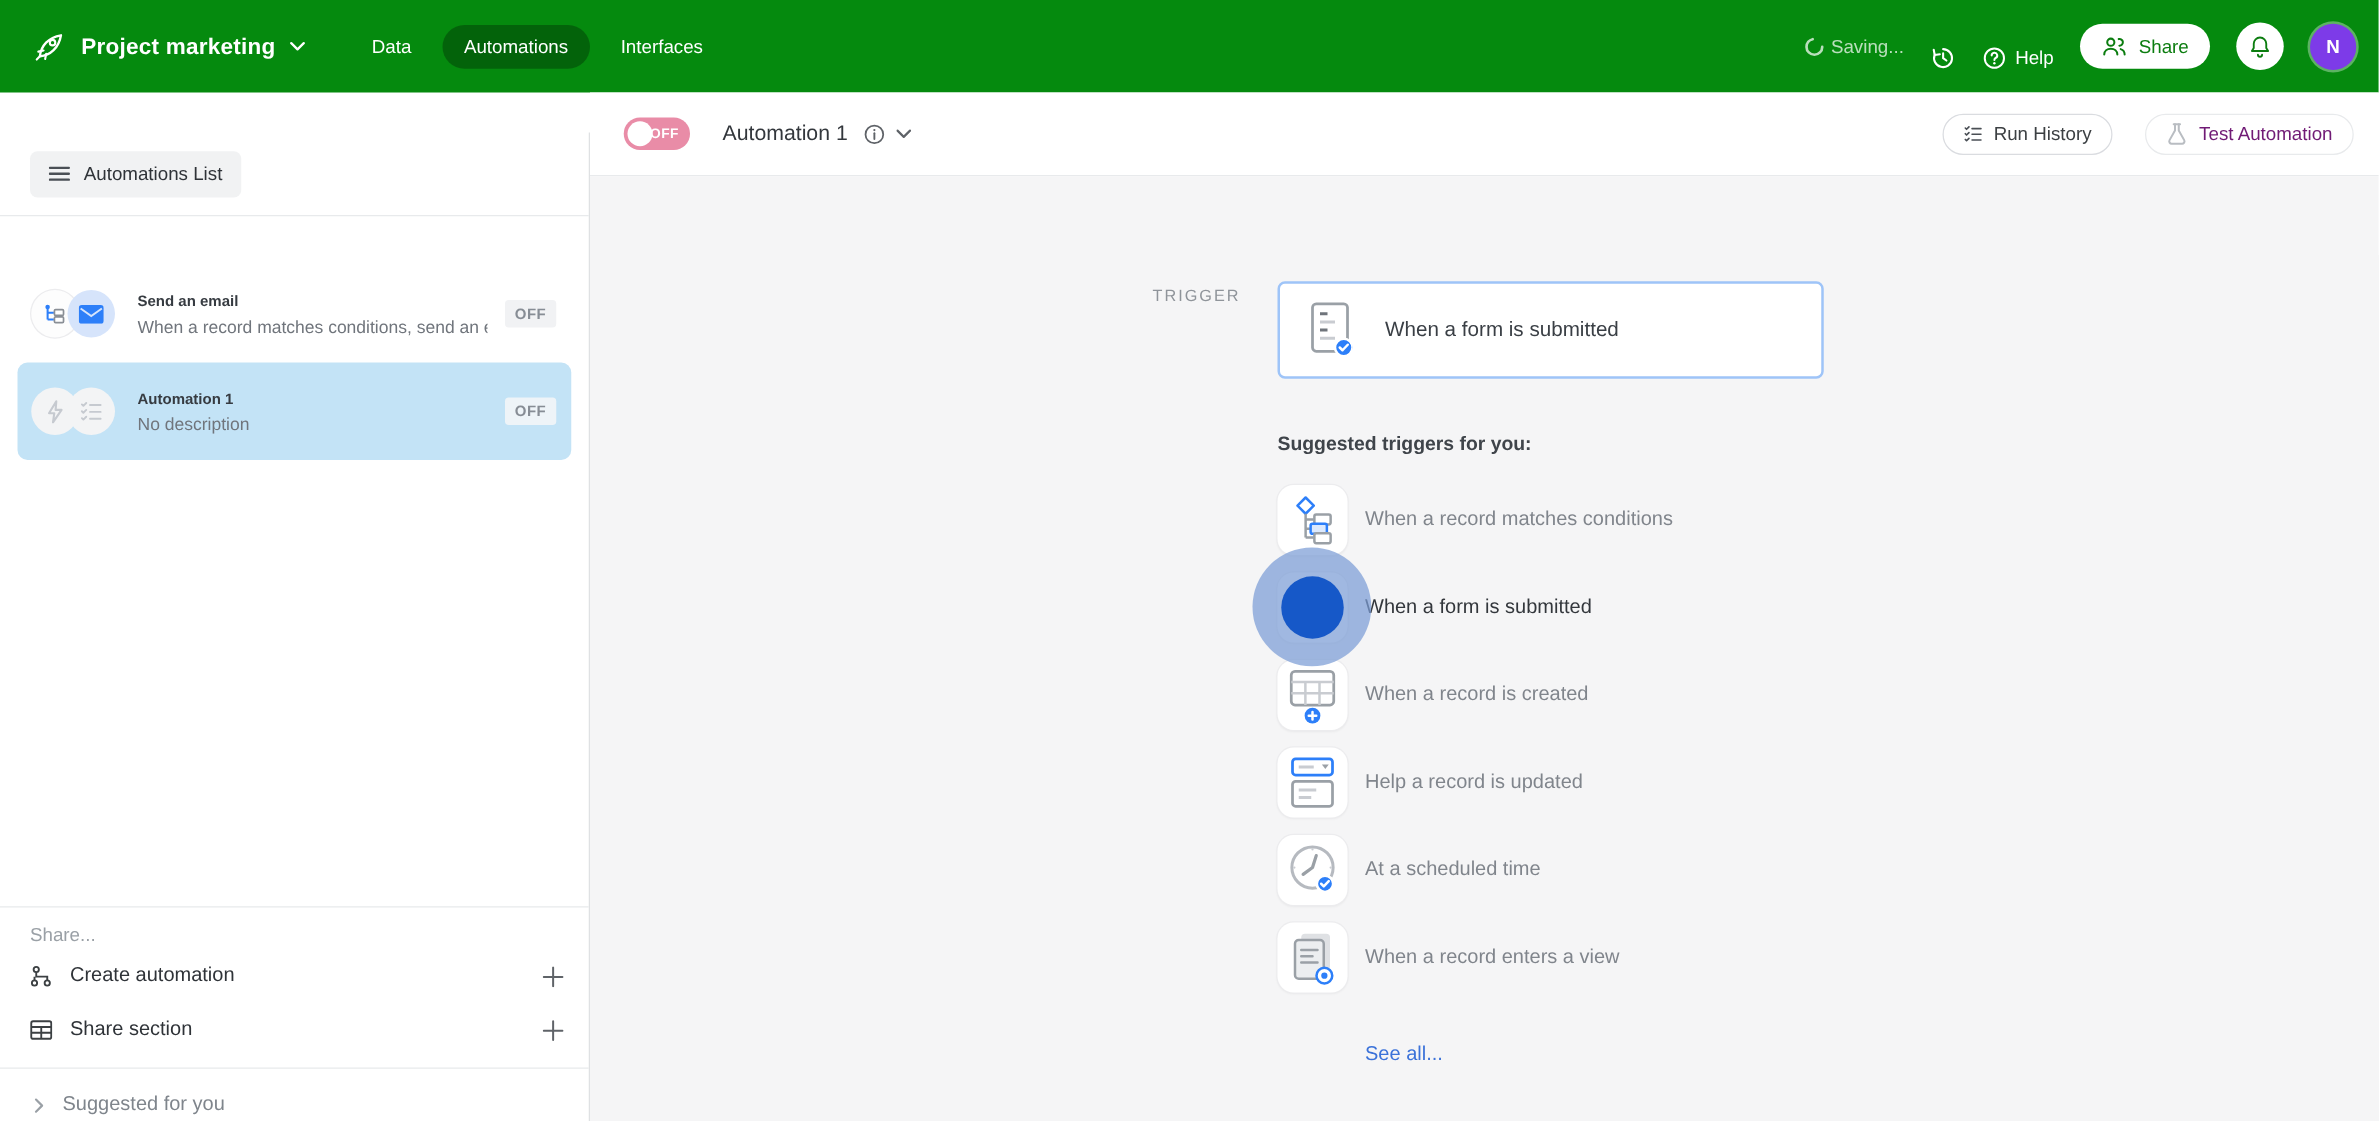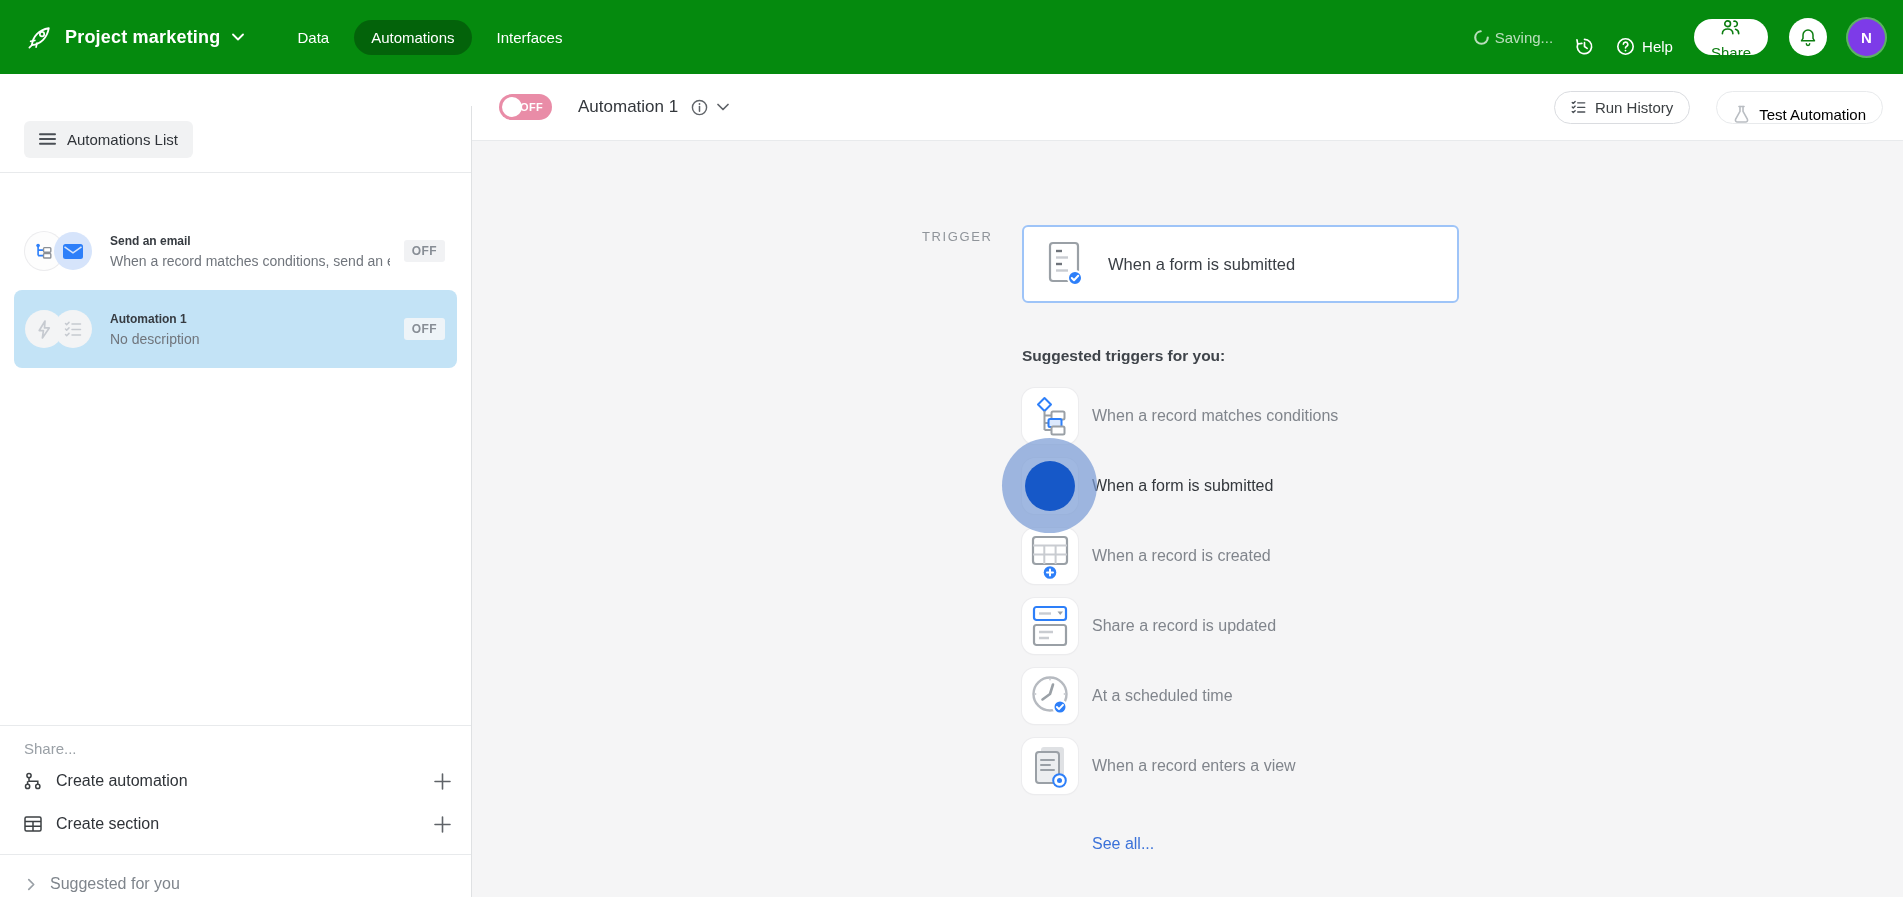--- a/index.html
+++ b/index.html
@@ -8,21 +8,21 @@
   
   .topbar { height:74px; background:#058a0e; display:flex; align-items:center; color:#fff; padding:0 16px 0 26px; }
   .brand { display:flex; align-items:center; gap:12px; cursor:pointer; }
   .app-title { font-size:18px; font-weight:bold; letter-spacing:0.2px; }
   .tabs { display:flex; align-items:center; margin-left:36px; gap:8px;justify-content:flex-end; }
   .tab { font-size:15px; padding:9px 17px; border-radius:19px; color:#fff; cursor:pointer; }
   .tab.active { background:rgba(0,0,0,0.28); }
   .topbar-right { margin-left:auto; display:flex; align-items:center; gap:21px; padding-right:2px; }
   .saving { display:flex; align-items:center; gap:5px; color:rgba(255,255,255,0.72); font-size:15px; }
   .history-btn, .help-btn { display:flex; align-items:center; gap:7px; font-size:15px; cursor:pointer;margin-top:18px; }
-  .share-btn { background:#fff; color:#0c7d10; height:36px; border-radius:18px; display:flex; align-items:center; gap:9px; padding:0 17px; font-size:15px; font-weight:500; border:none; cursor:pointer;flex-direction:column; }
+  .share-btn { background:#fff; color:#0c7d10; height:36px; border-radius:18px; display:flex; align-items:center; gap:9px; padding:0 17px; font-size:15px; font-weight:500; border:none; cursor:pointer; }
   .bell-btn { width:38px; height:38px; border-radius:50%; background:#fff; display:flex; align-items:center; justify-content:center; border:none; cursor:pointer; }
   .avatar { width:37px; height:37px; border-radius:50%; background:#7d3be8; display:flex; align-items:center; justify-content:center; font-size:15px; font-weight:bold; color:#fff; box-shadow:0 0 0 2px rgba(255,255,255,0.35); cursor:pointer; }
 
   
   .content { display:flex; height:839px; }
 
   
   .sidebar { width:472px; flex:0 0 472px; border-right:1px solid #dfe1e3; background:#fff; display:flex; flex-direction:column;margin-top:32px; }
   .sidebar-header { height:67px; flex:0 0 67px; border-bottom:1px solid #e8eaec; display:flex; align-items:center; padding-left:24px; }
   .automations-list-btn { display:flex; align-items:center; gap:11px; background:#f1f2f3; border:none; border-radius:6px; padding:10px 15px; font-size:15px; color:#2f3338; cursor:pointer; font-family:inherit; }
@@ -50,21 +50,21 @@
   .main { flex:1 1 auto; display:flex; flex-direction:column; min-width:0; }
   .main-header { height:67px; flex:0 0 67px; background:#fff; border-bottom:1px solid #e8eaec; display:flex; align-items:center; padding:0 20px 0 27px; }
   .toggle { width:53px; height:26px; border-radius:13px; background:#e98ca7; position:relative; display:flex; align-items:center; justify-content:flex-end; padding-right:9px; cursor:pointer; border:none; }
   .toggle-knob { position:absolute; left:3px; top:3px; width:20px; height:20px; border-radius:50%; background:#fff; }
   .toggle-label { color:#fff; font-size:11px; font-weight:bold; letter-spacing:0.3px; }
   .automation-title { font-size:17px; color:#33373c; margin-left:26px; }
   .title-info { margin-left:13px; display:flex; align-items:center; cursor:pointer; }
   .title-chevron { margin-left:9px; display:flex; align-items:center; cursor:pointer; }
   .header-buttons { margin-left:auto; display:flex; gap:26px; }
   .pill-btn { height:33px; border-radius:17px; border:1px solid #dadce0; background:#fff; display:flex; align-items:center; gap:9px; padding:0 16px; font-size:15px; color:#3c4043; cursor:pointer; font-family:inherit; }
-  .pill-btn.disabled { color:#000000; border-color:#e8eaec; cursor:default;align-items:flex-end; }
+  .pill-btn.disabled { color:#701a75; border-color:#e8eaec; cursor:default; }
 
   
   .canvas { flex:1 1 auto; background:#f5f5f6; position:relative; }
   .trigger-label { position:absolute; left:450px; top:88px; font-size:13px; letter-spacing:1.6px; color:#8f949a; }
   .trigger-card { position:absolute; left:550px; top:84px; width:437px; height:78px; background:#fff; border:2px solid #9ec4f8; border-radius:6px; display:flex; align-items:center; padding-left:22px; gap:26px; cursor:pointer; }
   .trigger-card-title { font-size:16.5px; color:#3a3f45; }
   .suggested-heading { position:absolute; left:550px; top:206px; font-size:15.5px; font-weight:bold; color:#3f444a; }
   .trigger-list { position:absolute; left:550px; top:247px; display:flex; flex-direction:column; gap:14px; }
   .trigger-row { display:flex; align-items:center; height:56px; cursor:pointer; }
   .trigger-icon { width:56px; height:56px; background:#fff; border-radius:13px; box-shadow:0 0 0 1px #ececee, 0 1px 2px rgba(0,0,0,0.05); display:flex; align-items:center; justify-content:center; flex:0 0 56px; }
@@ -240,21 +240,21 @@
           </span>
         </div>
 
         <div class="create-row">
           <span style="display:flex;">
             <svg width="18" height="16" viewBox="0 0 18 16" fill="none" stroke="#3c4043" stroke-width="1.5">
                 <rect x="1" y="1" width="16" height="14" rx="1.5"></rect>
                 <path d="M1 5.6 H17 M9 5.6 V15 M1 10.2 H17"></path>
               </svg>
           </span>
-          <span>Create section</span>
+          <span>Share section</span>
           <span class="plus-wrap">
             <svg width="17" height="17" viewBox="0 0 17 17">
                 <path d="M8.5 1 V16 M1 8.5 H16" stroke="#5f6368" stroke-width="1.6" stroke-linecap="round"></path>
               </svg>
           </span>
         </div>
 
         <div class="suggested-row">
           <span style="display:flex;">
             <svg width="9" height="13" viewBox="0 0 8 12" fill="none" stroke="#9aa0a6" stroke-width="1.6" stroke-linecap="round" stroke-linejoin="round">
@@ -378,21 +378,21 @@
           <div class="trigger-row">
             <div class="trigger-icon">
               <svg width="42" height="44" viewBox="0 0 42 44" fill="none">
                   <rect x="5" y="3" width="32" height="13" rx="2.5" stroke="#2d7ff9" stroke-width="2.2" fill="#fff"></rect>
                   <path d="M10 9.5 h12" stroke="#c9ccd1" stroke-width="2.4"></path>
                   <path d="M28.5 7.5 h5.5 l-2.75 3.6 Z" fill="#9aa0a6"></path>
                   <rect x="5" y="21" width="32" height="20" rx="2.5" stroke="#9aa0a6" stroke-width="2.2" fill="#fff"></rect>
                   <path d="M10 28 h14 M10 34 h10" stroke="#c9ccd1" stroke-width="2.4"></path>
                 </svg>
             </div>
-            <span class="trigger-row-label">Share a record is updated</span>
+            <span class="trigger-row-label">Help a record is updated</span>
           </div>
 
           <div class="trigger-row">
             <div class="trigger-icon">
               <svg width="44" height="46" viewBox="0 0 44 46" fill="none">
                   <circle cx="22" cy="21" r="16.5" stroke="#b6bac0" stroke-width="2.4" fill="#fff"></circle>
                   <path d="M25 11.5 L22 21 L14.5 26.5" stroke="#9aa0a6" stroke-width="2.6" stroke-linecap="round" stroke-linejoin="round"></path>
                   <circle cx="22" cy="6.5" r="0.9" fill="#c9ccd1"></circle>
                   <circle cx="7.5" cy="21" r="0.9" fill="#c9ccd1"></circle>
                   <circle cx="36.5" cy="21" r="0.9" fill="#c9ccd1"></circle>

